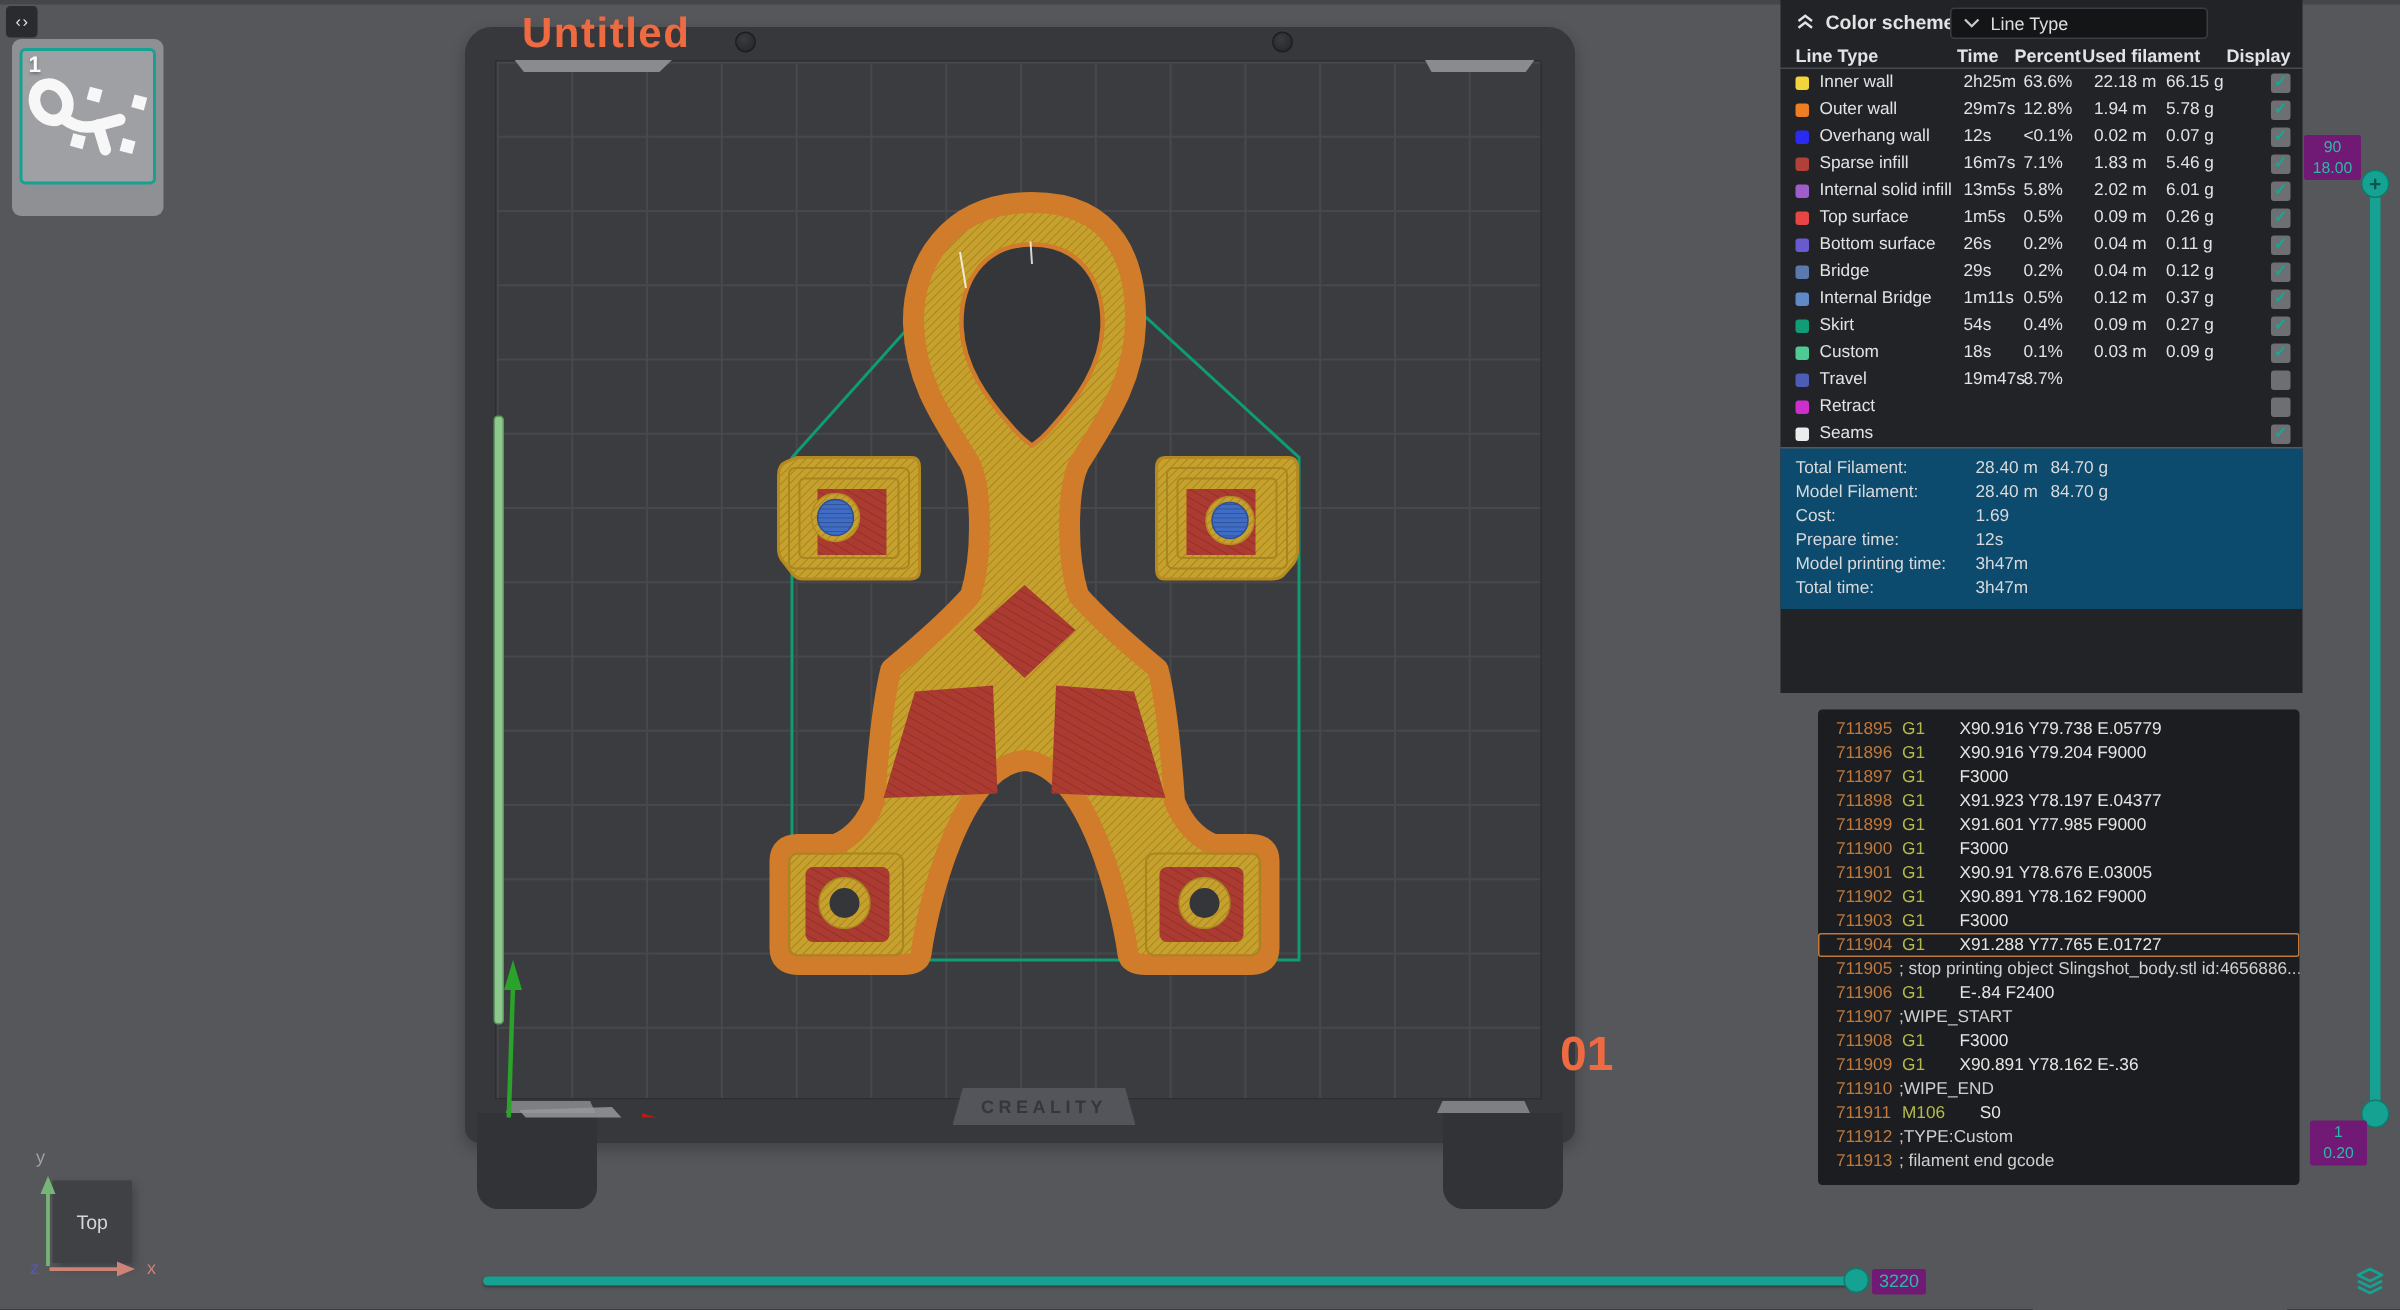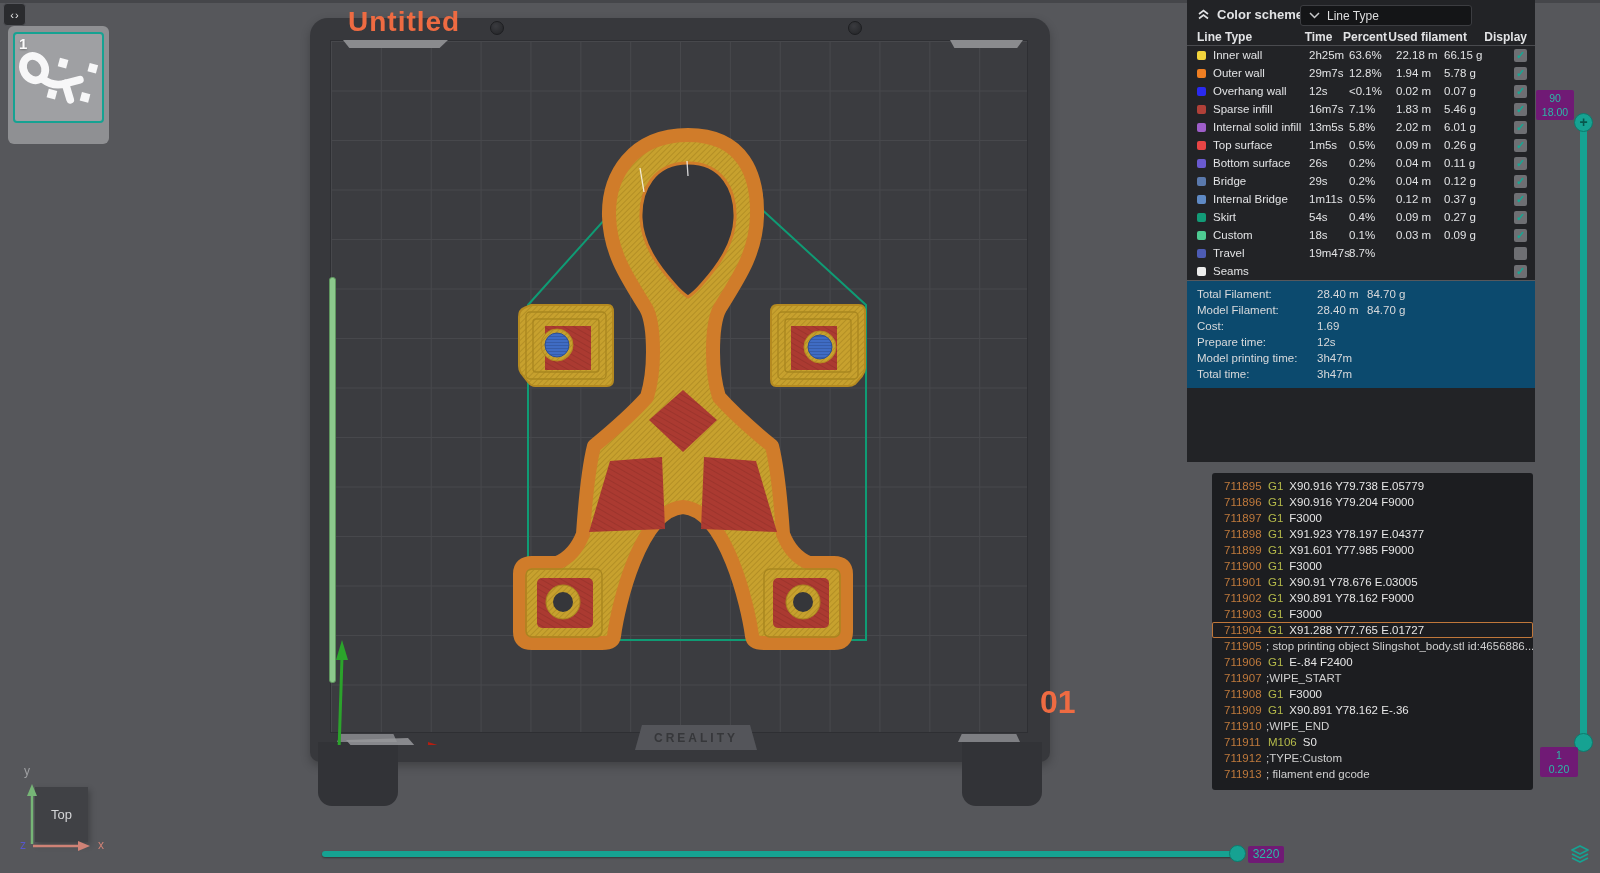--- a/index.html
+++ b/index.html
@@ -69,21 +69,21 @@
   .te-title{font-weight:bold;font-size:12.5px;padding:6px 10px 4px;}
   .te-block{background:#0c4a6e;border-top:1px solid #57585c;padding:5px 0 6px;}
   .te-row{display:flex;height:16px;align-items:center;font-size:11.5px;color:#d8d9db;padding:0 10px;}
   .te-label{width:120px}.te-v1{width:50px}
 
   
   .gcode{left:1212px;top:473px;width:321px;height:317px;background:#1c1d20;border-radius:3px;padding:5px 0;color:#e6e6e6;}
   .gc-row{display:flex;height:16px;align-items:center;font-size:11.5px;white-space:nowrap;overflow:hidden;}
   .gc-num{width:44px;flex:none;padding-left:12px;color:#c07a3c;}
   .gc-cmd{flex:none;margin-left:12px;color:#b5ba4a;}
-  .gc-args{margin-left:6px;color:#e6e6e6;}
+  .gc-args{margin-left:23px;color:#e6e6e6;}
   .gc-args.comment{margin-left:10px;color:#cfcfcf;}
   .gc-row.hl{box-shadow:inset 0 0 0 1px #c0773a;border-radius:2px;}
 
   .topstrip{left:0;top:0;width:1600px;height:3px;background:#45464a;}
 </style>
 </head>
 <body>
 
 <div id="stage">
   <div class="abs topstrip"></div>
@@ -368,20 +368,29 @@
         <div class="lt-row">
     <span class="chip" style="background: rgb(77, 92, 181);"></span>
     <span class="lt-label">Travel</span>
     <span class="lt-time">19m47s</span>
     <span class="lt-pct">8.7%</span>
     <span class="lt-len"></span>
     <span class="lt-wt"></span>
     <span class="cbx"></span>
   </div>
         <div class="lt-row">
+    <span class="chip" style="background: rgb(205, 47, 205);"></span>
+    <span class="lt-label">Retract</span>
+    <span class="lt-time"></span>
+    <span class="lt-pct"></span>
+    <span class="lt-len"></span>
+    <span class="lt-wt"></span>
+    <span class="cbx"></span>
+  </div>
+        <div class="lt-row">
     <span class="chip" style="background: rgb(236, 236, 236);"></span>
     <span class="lt-label">Seams</span>
     <span class="lt-time"></span>
     <span class="lt-pct"></span>
     <span class="lt-len"></span>
     <span class="lt-wt"></span>
     <span class="cbx on">✓</span>
   </div>
       </div>
     <div class="te-block">

